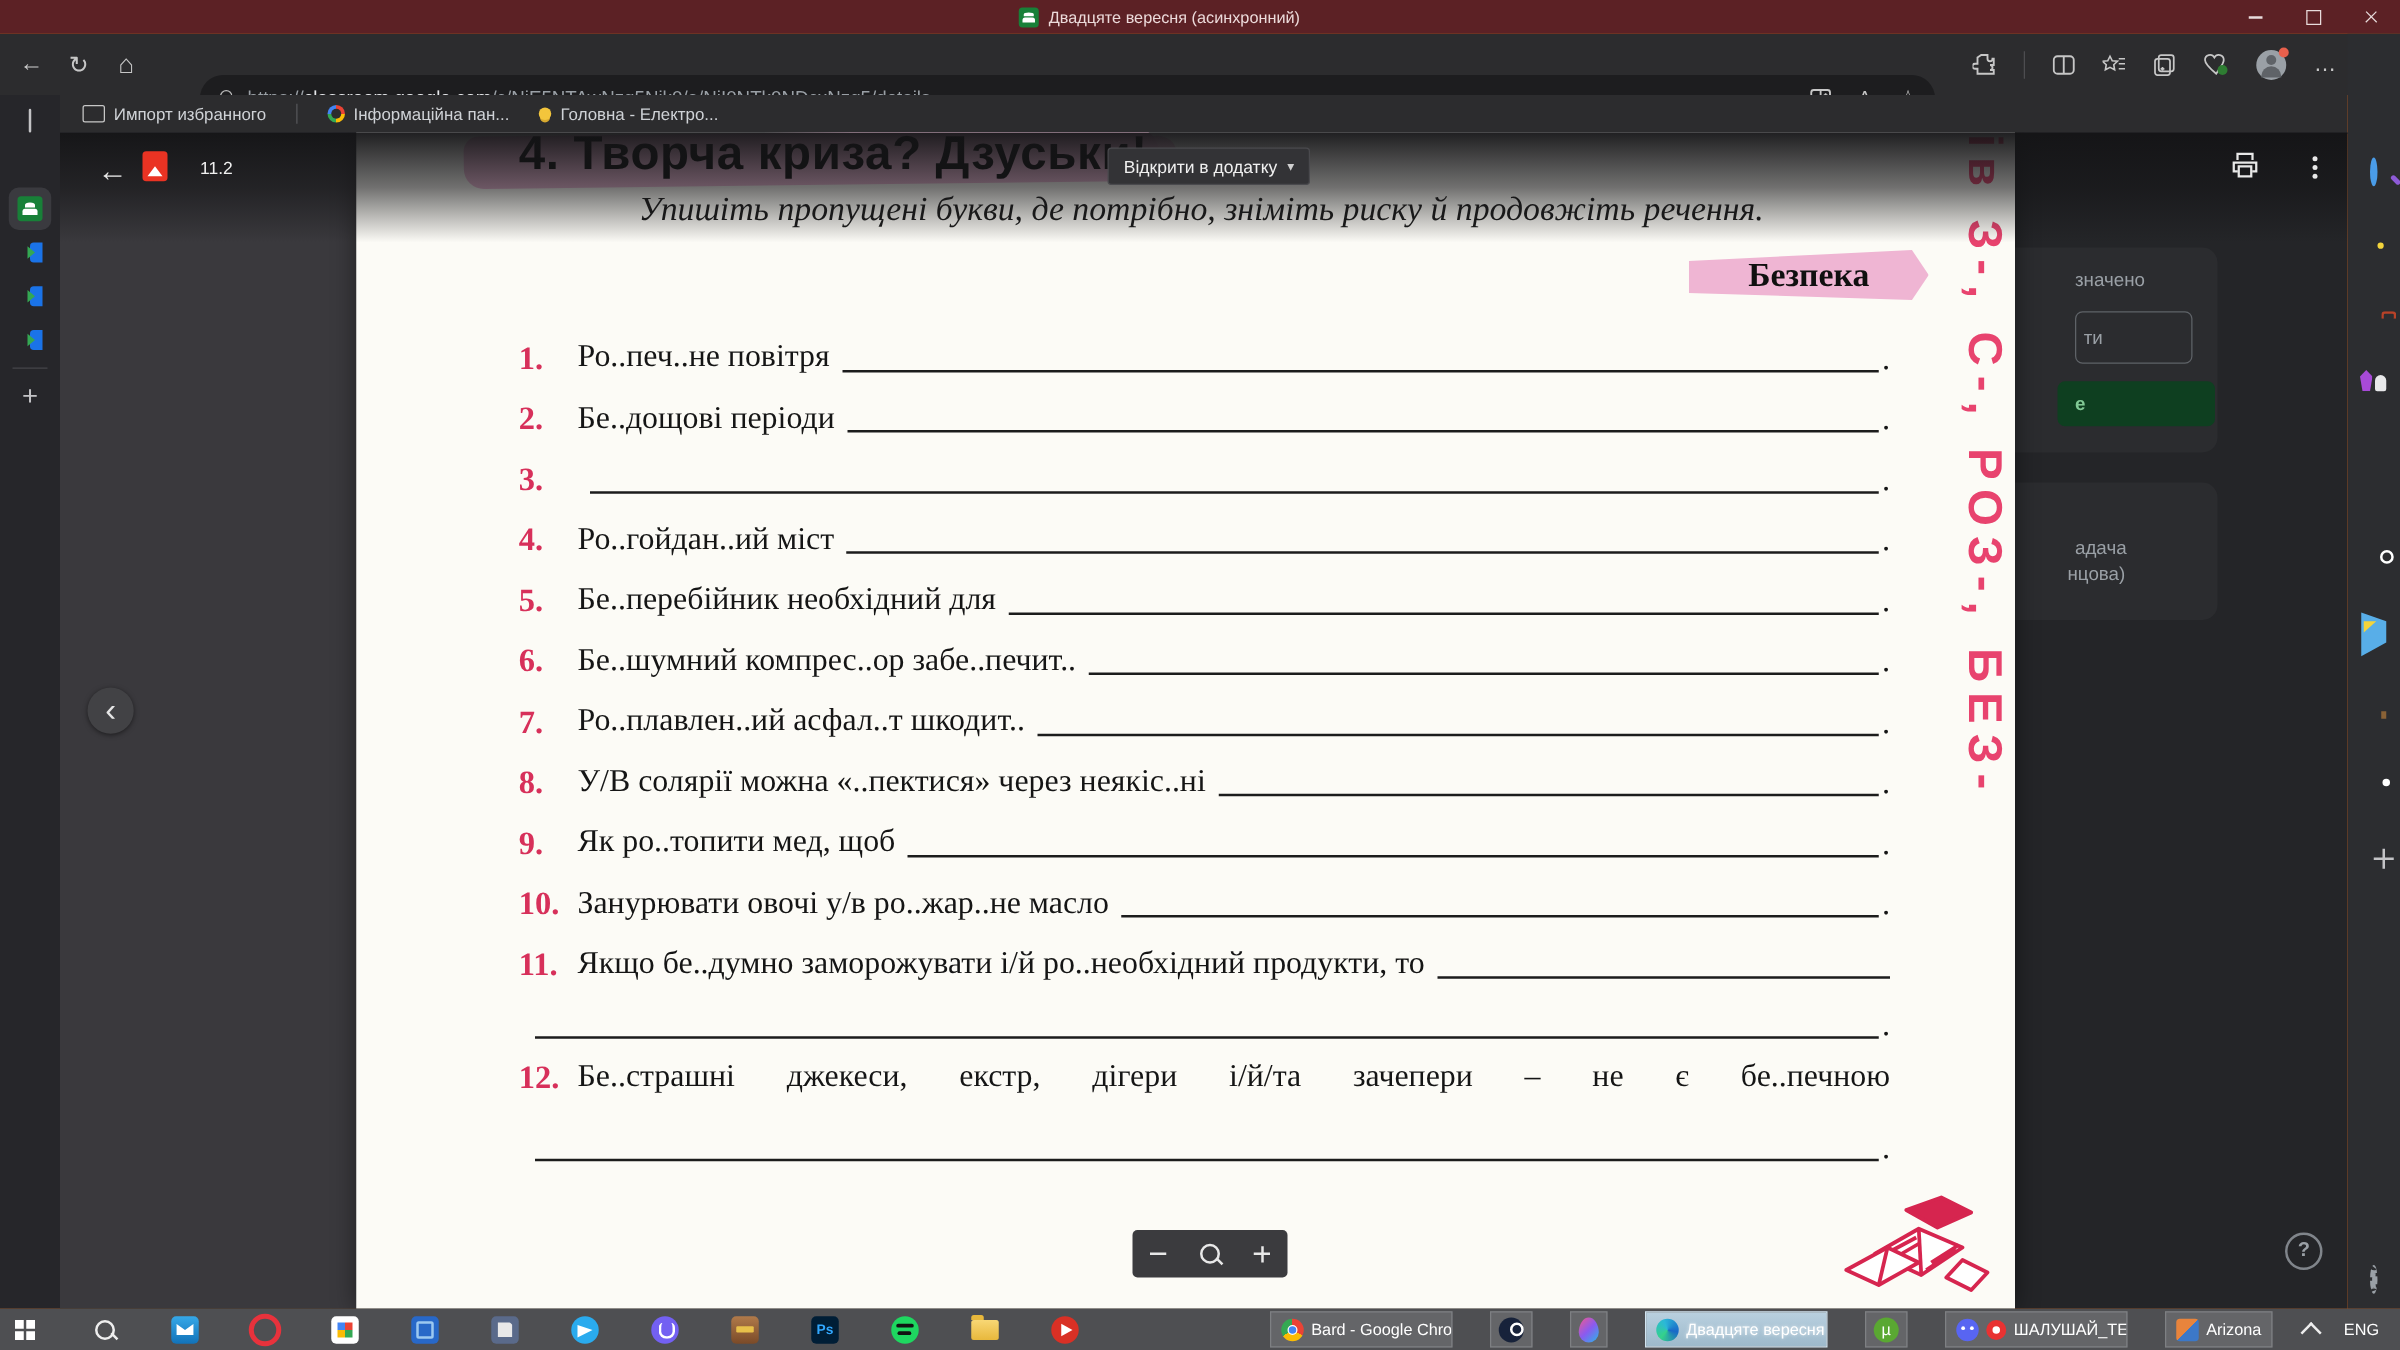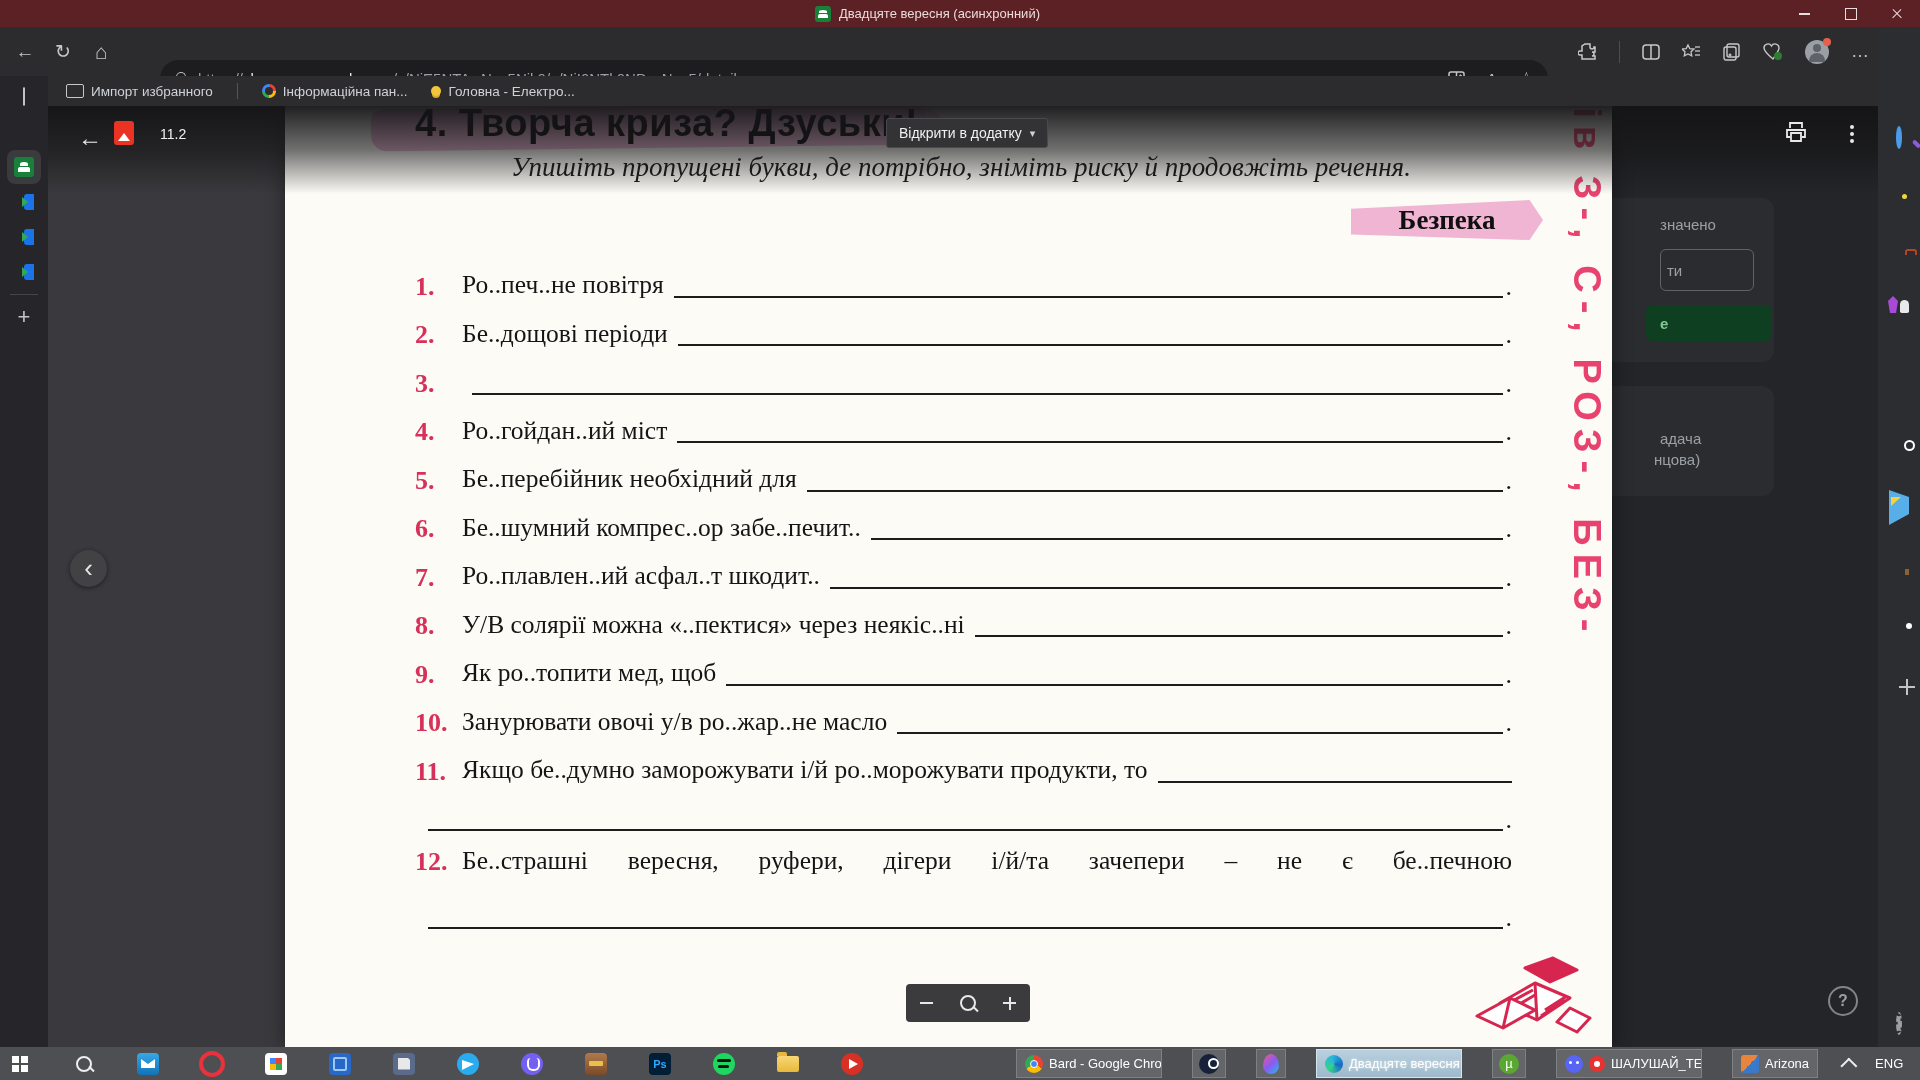--- a/index.html
+++ b/index.html
@@ -409,30 +409,30 @@
             <span class="ws-tail">.</span>
           </div>
           <div class="ws-row">
             <span class="ws-num">10.</span>
             <span class="ws-text">Занурювати овочі у/в ро..жар..не масло</span>
             <span class="ws-blank"></span>
             <span class="ws-tail">.</span>
           </div>
           <div class="ws-row">
             <span class="ws-num">11.</span>
-            <span class="ws-text">Якщо бе..думно заморожувати і/й ро..морожувати продукти, то</span>
+            <span class="ws-text">Якщо бе..думно заморожувати і/й ро..необхідний продукти, то</span>
             <span class="ws-blank"></span>
           </div>
           <div class="ws-row cont">
             <span class="ws-blank"></span>
             <span class="ws-tail">.</span>
           </div>
           <div class="ws-row h42">
             <span class="ws-num">12.</span>
-            <span class="ws-text justify">Бе..страшні вересня, руфери, дігери і/й/та зачепери – не є бе..печною</span>
+            <span class="ws-text justify">Бе..страшні джекеси, екстр, дігери і/й/та зачепери – не є бе..печною</span>
           </div>
           <div class="ws-row h56 cont">
             <span class="ws-blank"></span>
             <span class="ws-tail">.</span>
           </div>
         </div>
       <div class="bookart">
         <svg width="130" height="92" viewBox="0 0 130 92">
           <g fill="none" stroke="#d6254f" stroke-width="3" stroke-linejoin="round">
             <path d="M35 55 L70 35 L105 50 L72 72 Z" fill="#fff"></path>

